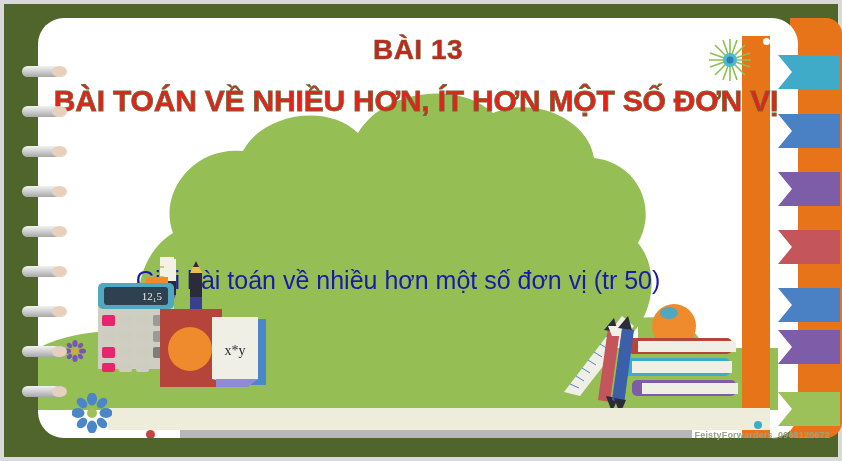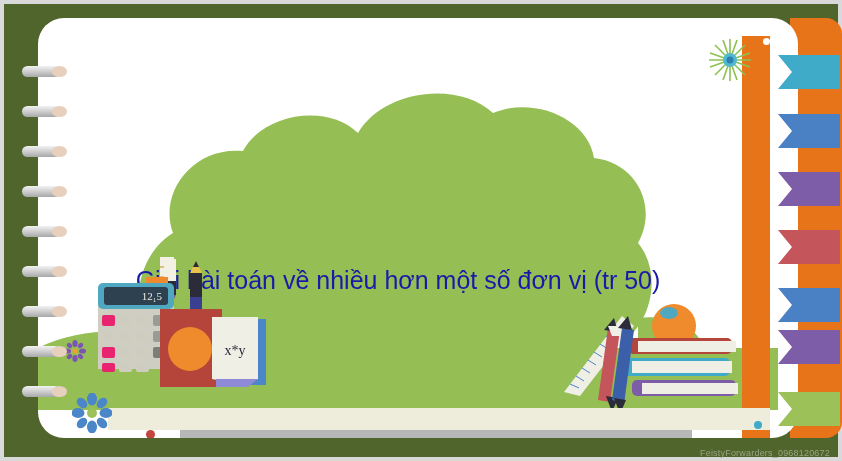--- a/index.html
+++ b/index.html
@@ -189,25 +189,26 @@
   }
 
   .sunburst {
     position: absolute;
   }
 
   
   .watermark {
     position: absolute;
     right: 12px;
-    bottom: 3px;
+    bottom: 21px;
     font-size: 9px;
     color: #9aa383;
     letter-spacing: 0.2px;
     font-family: "Liberation Sans", sans-serif;
+    font-weight: bold;
   }
 </style>
 </head>
 <body>
 
 <div id="slide">
 
   <div class="backdrop"></div>
 
   <div class="orange-band"></div>
@@ -225,20 +226,22 @@
                C 625 255, 615 310, 575 330
                Z" fill="#95be55"></path>
 
       <path d="M0 330 C 60 300, 130 318, 180 330 L 700 330 C 720 335, 725 350, 718 365 L 0 365 Z" fill="#95be55"></path>
       <rect x="0" y="330" width="740" height="62" fill="#95be55"></rect>
       <path d="M600 300 C 640 295, 672 315, 665 345 L 600 345 Z" fill="#95be55"></path>
     </svg>
 
     <div class="orange-band-inner"></div>
 
+    <div class="t-lesson">BÀI 13</div>
+    <div class="t-title">BÀI TOÁN VỀ NHIỀU HƠN, ÍT HƠN MỘT SỐ ĐƠN VỊ</div>
     <div class="t-subtitle">Giải bài toán về nhiều hơn một số đơn vị (tr 50)</div>
 
     <svg class="sunburst" style="left:668px; top:18px;" width="48" height="48" viewBox="0 0 48 48" xmlns="http://www.w3.org/2000/svg">
       <g stroke="#8cc152" stroke-width="1.6">
         <line x1="24" y1="24" x2="24" y2="3"></line>
         <line x1="24" y1="24" x2="24" y2="45"></line>
         <line x1="24" y1="24" x2="3" y2="24"></line>
         <line x1="24" y1="24" x2="45" y2="24"></line>
         <line x1="24" y1="24" x2="9" y2="9"></line>
         <line x1="24" y1="24" x2="39" y2="39"></line>

